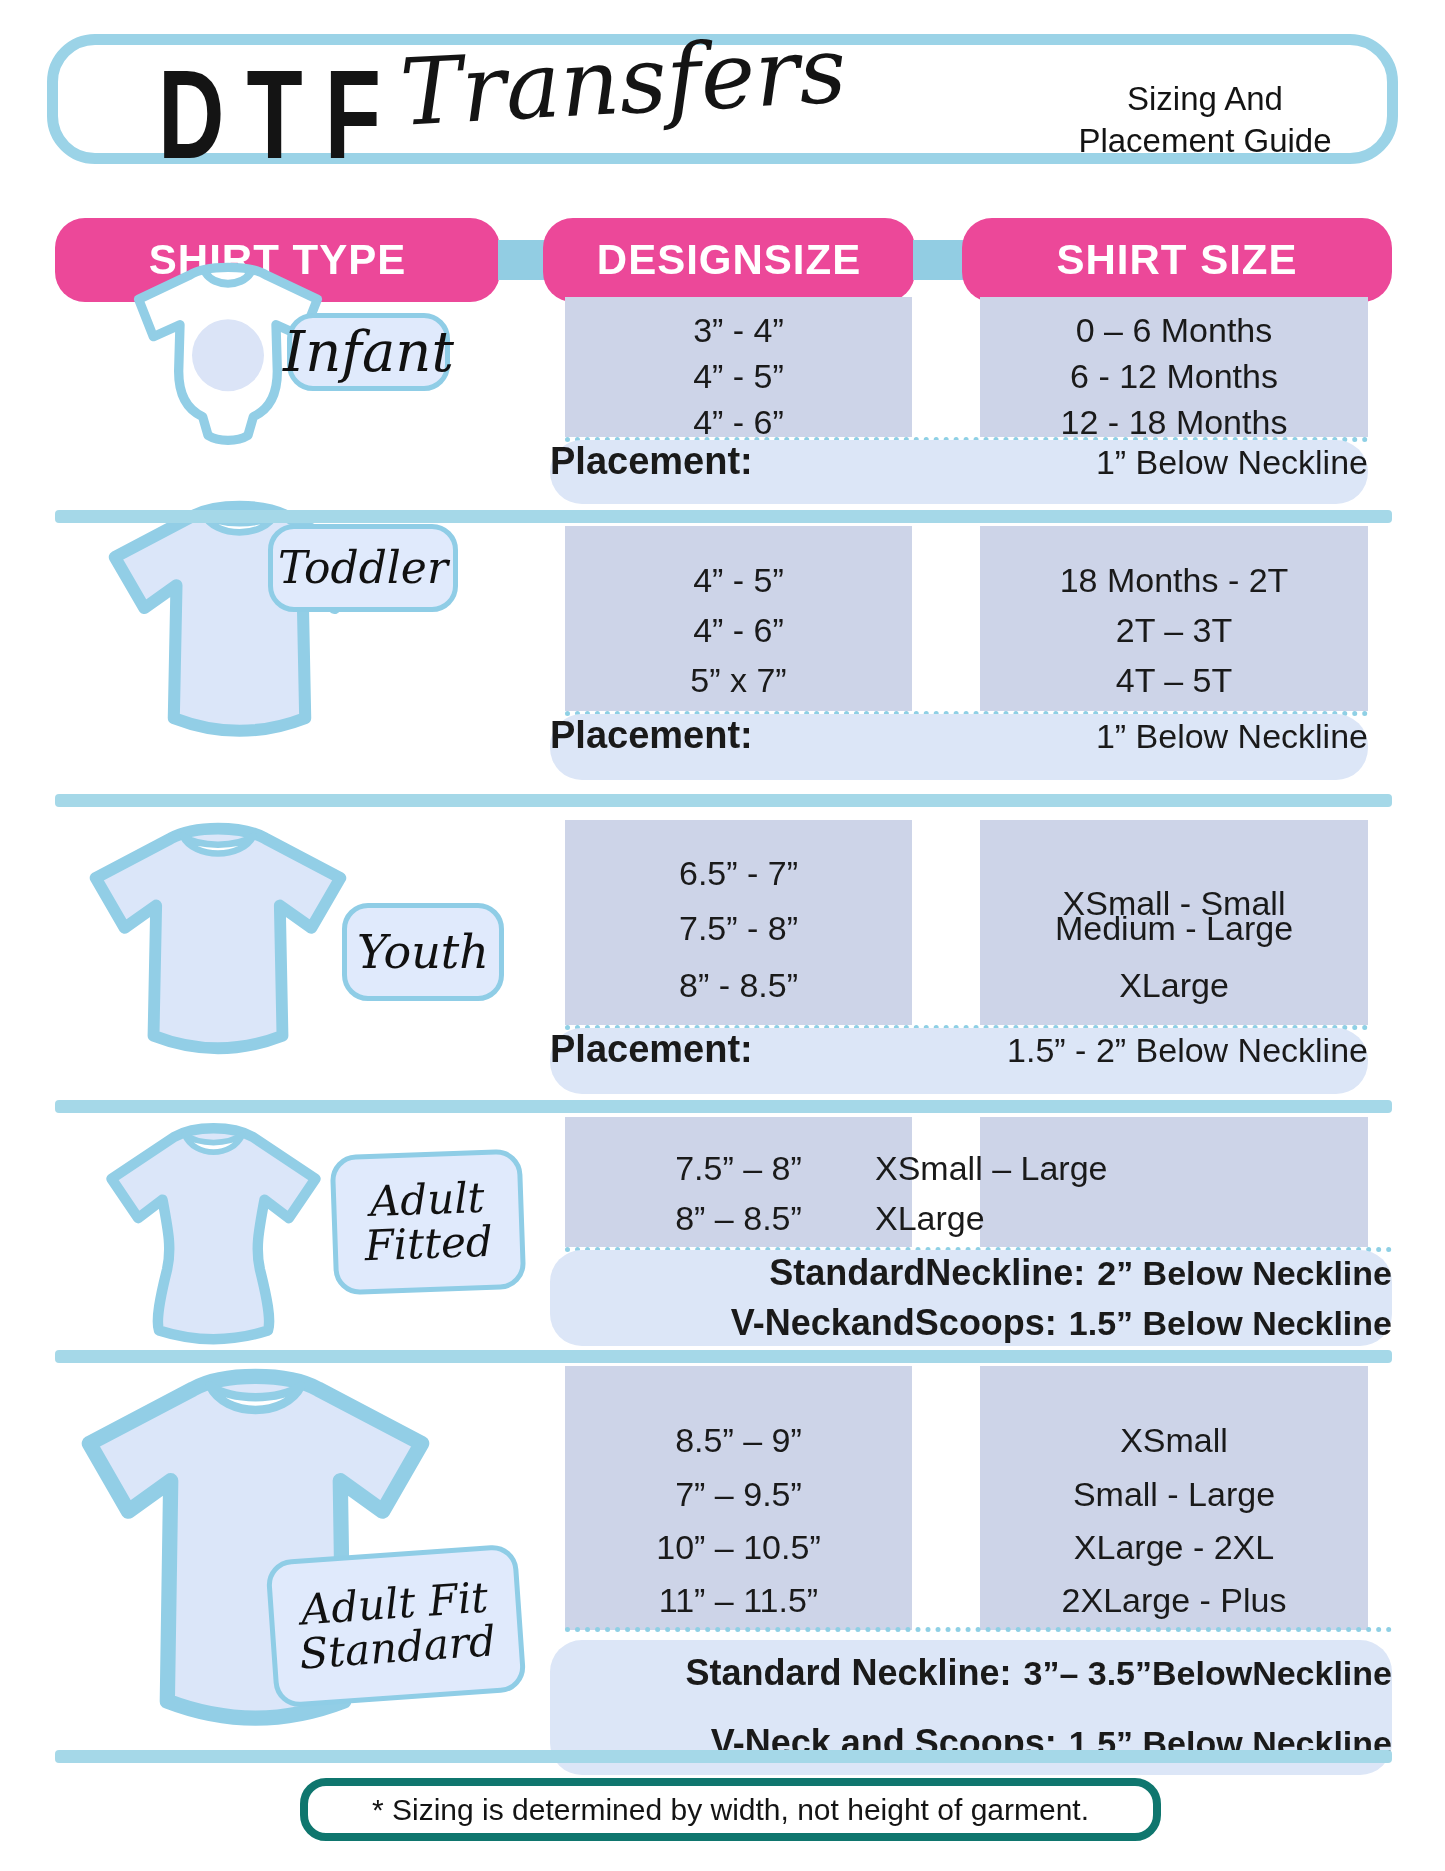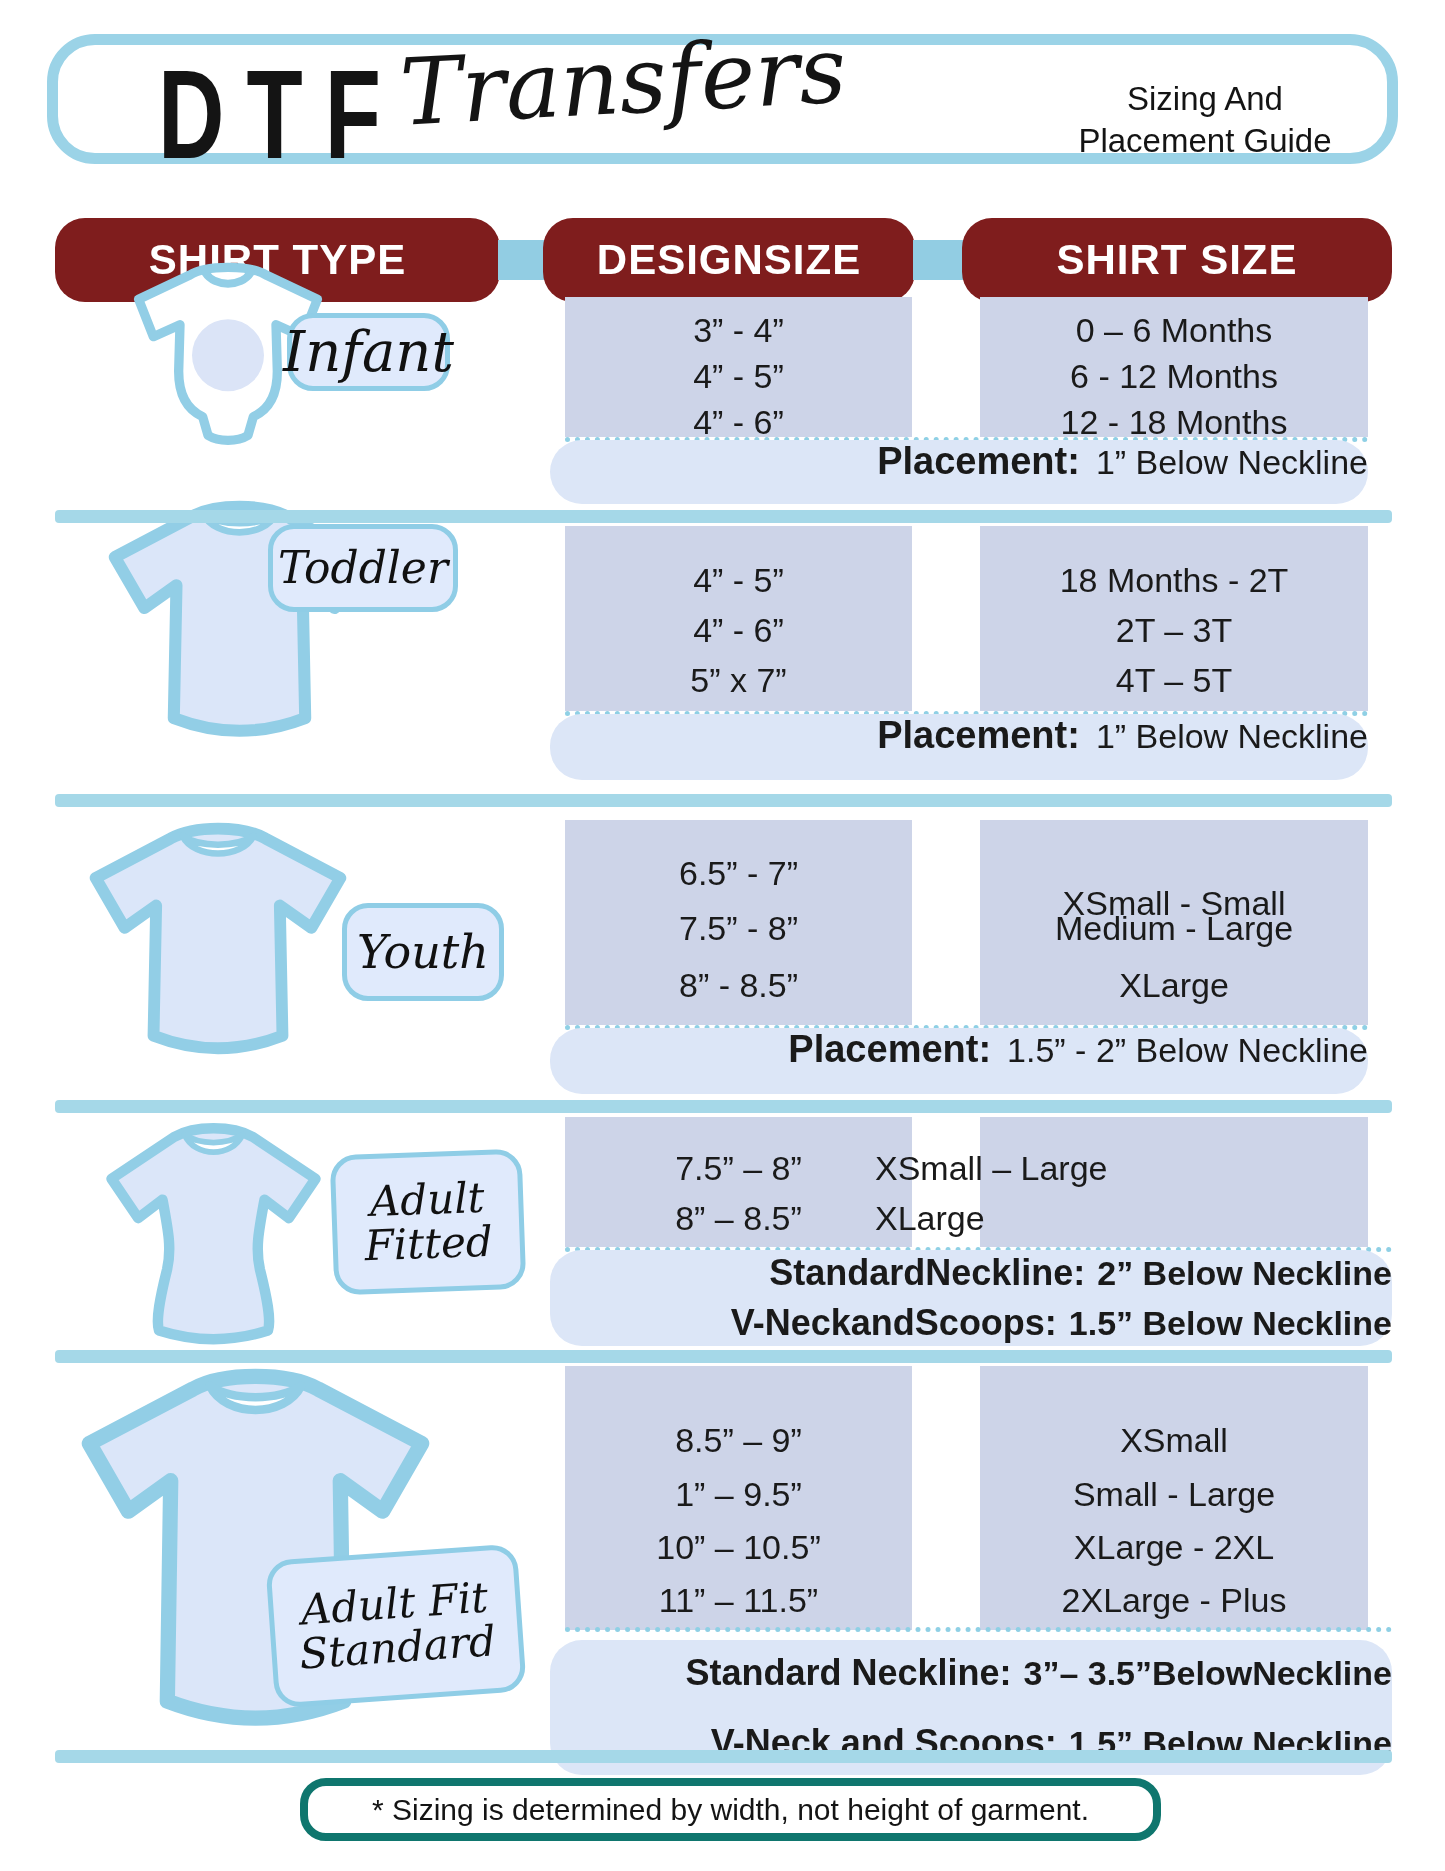--- a/index.html
+++ b/index.html
@@ -12,35 +12,35 @@
   .brand-dtf{position:absolute;left:158px;top:42px;font-size:92px;font-weight:bold;
              letter-spacing:22px;transform:scaleY(1.38);transform-origin:top left;
              color:#141414;white-space:nowrap;}
   .brand-script{position:absolute;left:400px;top:28px;font-family:"DejaVu Serif", serif;
                 font-style:italic;font-size:92px;color:#141414;transform:rotate(-3deg);
                 z-index:3;white-space:nowrap;}
   .hdr-sub{position:absolute;left:1040px;top:78px;width:330px;text-align:center;
            font-size:33px;line-height:42px;color:#141414;}
 
   
-  .colhead{position:absolute;top:218px;height:84px;background:#7f1d1d;border-radius:30px;
+  .colhead{position:absolute;top:218px;height:84px;background:#ec4899;border-radius:30px;
            color:#fff;font-weight:bold;font-size:42px;letter-spacing:1px;
            display:flex;align-items:center;justify-content:center;white-space:nowrap;}
   .conn{position:absolute;top:240px;height:40px;background:#92cde3;}
 
   
   .colbg{position:absolute;background:#cdd4e8;}
   .dotline{position:absolute;height:0;border-top:5px dotted #8fd0e5;}
 
   .val{position:absolute;height:46px;line-height:46px;font-size:34px;text-align:center;
        color:#1a1a1a;white-space:nowrap;}
   .val.left{text-align:left;}
 
   .pill{position:absolute;background:#dce6f7;border-radius:32px;z-index:2;
-        display:flex;align-items:baseline;justify-content:flex-end;white-space:nowrap;}
+        display:flex;align-items:baseline;justify-content:space-between;white-space:nowrap;}
   .pill .plabel{font-weight:bold;font-size:38px;}
   .pill .pval{font-size:34px;margin-left:16px;}
   .pill.twolines{flex-direction:column;align-items:flex-end;justify-content:center;}
   .pline{display:flex;align-items:baseline;line-height:49px;white-space:nowrap;}
   .pline .plabel{font-size:36px;}
   .pline .pval{font-size:34px;margin-left:12px;font-weight:bold;}
 
   .divider{position:absolute;left:55px;width:1337px;height:13px;background:#a5d8e8;
            border-radius:4px;z-index:4;}
 
@@ -188,21 +188,21 @@
   <svg class="shirt" style="left:58px;top:1362px;" width="395" height="390" viewBox="0 0 230 230">
     <path d="M78 16 C96 6 134 6 152 16 L213 48 L190 88 L165 70 L167 200 Q115 220 63 200 L65 70 L40 88 L17 48 Z" fill="#dbe6f9" stroke="#92cee6" stroke-width="9" stroke-linejoin="round"></path>
     <path d="M88 14 C97 33 133 33 142 14 C128 23 102 23 88 14 Z" fill="#ffffff" stroke="#92cee6" stroke-width="5" stroke-linejoin="round"></path>
   </svg>
   <div class="taglabel" style="left:270px;top:1552px;width:242px;height:138px;font-size:42px;transform:rotate(-4deg);">
     <div>Adult Fit</div>
     <div>Standard</div>
   </div>
 
   <div class="val" style="left:565px;top:1417px;width:347px;">8.5” – 9”</div>
-  <div class="val" style="left:565px;top:1471px;width:347px;">1” – 9.5”</div>
+  <div class="val" style="left:565px;top:1471px;width:347px;">7” – 9.5”</div>
   <div class="val" style="left:565px;top:1524px;width:347px;">10” – 10.5”</div>
   <div class="val" style="left:565px;top:1577px;width:347px;">11” – 11.5”</div>
   <div class="val" style="left:980px;top:1471px;width:388px;">Small - Large</div>
   <div class="val" style="left:980px;top:1417px;width:388px;">XSmall</div>
   <div class="val" style="left:980px;top:1524px;width:388px;">XLarge - 2XL</div>
   <div class="val" style="left:980px;top:1577px;width:388px;">2XLarge - Plus</div>
 
   <div class="pill twolines" style="left:550px;top:1640px;width:842px;height:135px;gap:20px;">
     <div class="pline">
       <span class="plabel">Standard Neckline:</span>

